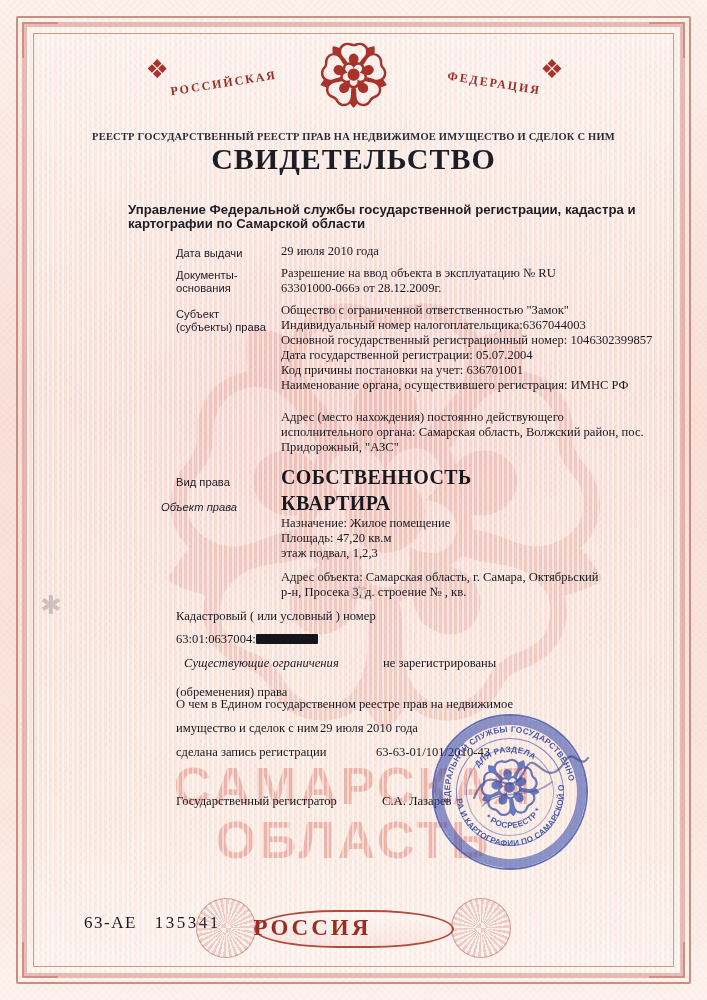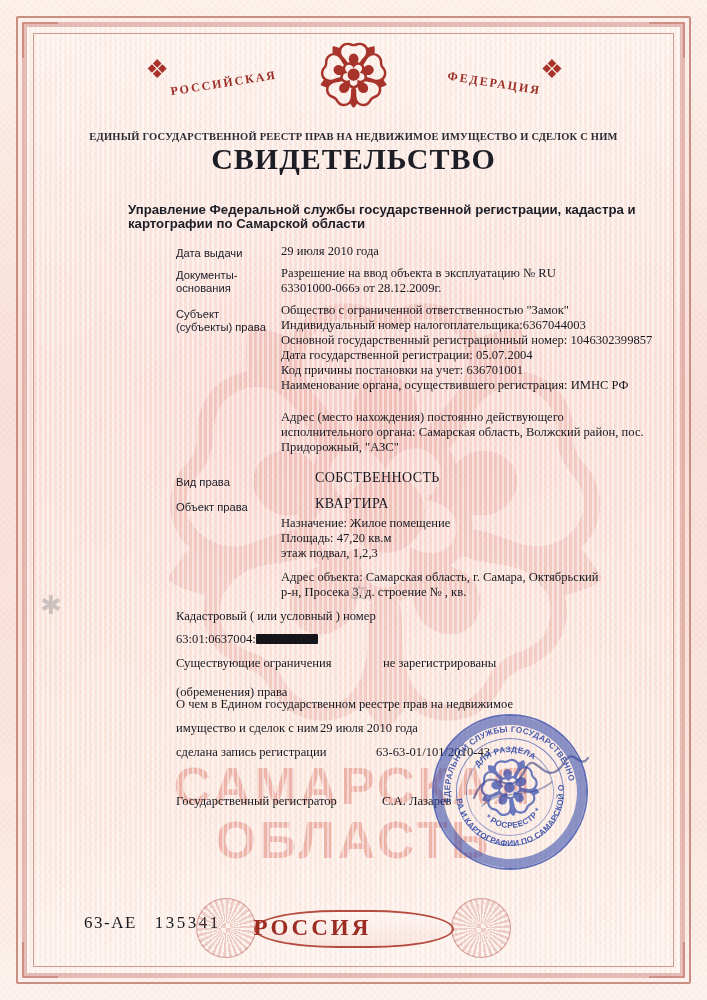--- a/index.html
+++ b/index.html
@@ -189,24 +189,23 @@
     line-height: 14px;
   }
   .value {
     position: absolute;
     font-family: "Liberation Serif", serif;
     font-size: 12.6px;
     color: #18181f;
     line-height: 15.5px;
   }
   .value.big {
-    font-size: 14px;
-    font-weight: normal;
+    font-size: 20px;
+    font-weight: bold;
     letter-spacing: 0.4px;
-    margin-left: 34px;
   }
 
   .redacted {
     display: inline-block;
     background: #14141a;
     height: 10px;
     vertical-align: -1px;
     border-radius: 1px;
   }
 
@@ -348,21 +347,21 @@
   <div class="corner-orn corner-br"></div>
 
   <div id="emblem">
     <span class="flourish fl">❖</span>
     <span class="flourish fr">❖</span>
     <span class="arc-left">РОССИЙСКАЯ</span>
     <span class="center-eagle">🏵</span>
     <span class="arc-right">ФЕДЕРАЦИЯ</span>
   </div>
 
-  <div id="registry-line">ЕДИНЫЙ ГОСУДАРСТВЕННОЙ РЕЕСТР ПРАВ НА НЕДВИЖИМОЕ ИМУЩЕСТВО И СДЕЛОК С НИМ</div>
+  <div id="registry-line">РЕЕСТР ГОСУДАРСТВЕННЫЙ РЕЕСТР ПРАВ НА НЕДВИЖИМОЕ ИМУЩЕСТВО И СДЕЛОК С НИМ</div>
 
   <div id="title-main">СВИДЕТЕЛЬСТВО</div>
   <div id="authority">Управление Федеральной службы государственной регистрации, кадастра и картографии по  Самарской области</div>
 
   <div class="label" style="left:176px; top:246px;">Дата выдачи</div>
   <div class="value" style="left:281px; top:244px;">29 июля 2010 года</div>
 
   <div class="label" style="left:176px; top:268px;">Документы-</div>
   <div class="label" style="left:176px; top:281px;">основания</div>
   <div class="value" style="left:281px; top:266px;">Разрешение на ввод объекта в эксплуатацию № RU</div>
@@ -377,34 +376,34 @@
   <div class="value" style="left:281px; top:348px;">Дата государственной регистрации: 05.07.2004</div>
   <div class="value" style="left:281px; top:363px;">Код причины постановки на учет: 636701001</div>
   <div class="value" style="left:281px; top:378px;">Наименование органа, осуществившего регистрация: ИМНС РФ</div>
   <div class="value" style="left:281px; top:410px;">Адрес (место нахождения) постоянно действующего</div>
   <div class="value" style="left:281px; top:425px;text-align:right;">исполнительного органа: Самарская область, Волжский район, пос.</div>
   <div class="value" style="left:281px; top:440px;">Придорожный, "АЗС"</div>
 
   <div class="label" style="left:176px; top:475px;">Вид права</div>
   <div class="value big" style="left:281px; top:470px;">СОБСТВЕННОСТЬ</div>
 
-  <div class="label" style="left:176px; top:500px;">Объект права</div>
+  <div class="label" style="left:161px; top:500px;font-style:italic;">Объект права</div>
   <div class="value big" style="left:281px; top:496px;">КВАРТИРА</div>
   <div class="value" style="left:281px; top:516px;">Назначение: Жилое помещение</div>
   <div class="value" style="left:281px; top:531px;">Площадь:  47,20 кв.м</div>
   <div class="value" style="left:281px; top:546px;">этаж подвал, 1,2,3</div>
   <div class="value" style="left:281px; top:570px;">Адрес объекта: Самарская область, г. Самара, Октябрьский</div>
   <div class="value" style="left:281px; top:585px;">р-н, Просека 3, д.    строение № , кв.</div>
 
   <div class="value" style="left:176px; top:609px;">Кадастровый ( или  условный ) номер</div>
   <div class="value" style="left:176px; top:632px;">
     <span>63:01:0637004:</span><span class="redacted" style="width:62px;"></span>
   </div>
 
-  <div class="value" style="left:176px; top:656px;">Существующие ограничения</div>
+  <div class="value" style="left:184px; top:656px;font-style:italic;">Существующие ограничения</div>
   <div class="value" style="left:176px; top:685px;">(обременения) права</div>
   <div class="value" style="left:383px; top:656px;">не зарегистрированы</div>
 
   <div class="value" style="left:176px; top:697px;">О чем в Едином государственном реестре прав на недвижимое</div>
   <div class="value" style="left:176px; top:721px;">имущество и сделок с ним</div>
   <div class="value" style="left:320px; top:721px;">29 июля 2010 года</div>
   <div class="value" style="left:176px; top:745px;">сделана запись регистрации</div>
   <div class="value" style="left:376px; top:745px;">63-63-01/101/2010-43</div>
 
   <div class="value" style="left:176px; top:794px;">Государственный регистратор</div>

